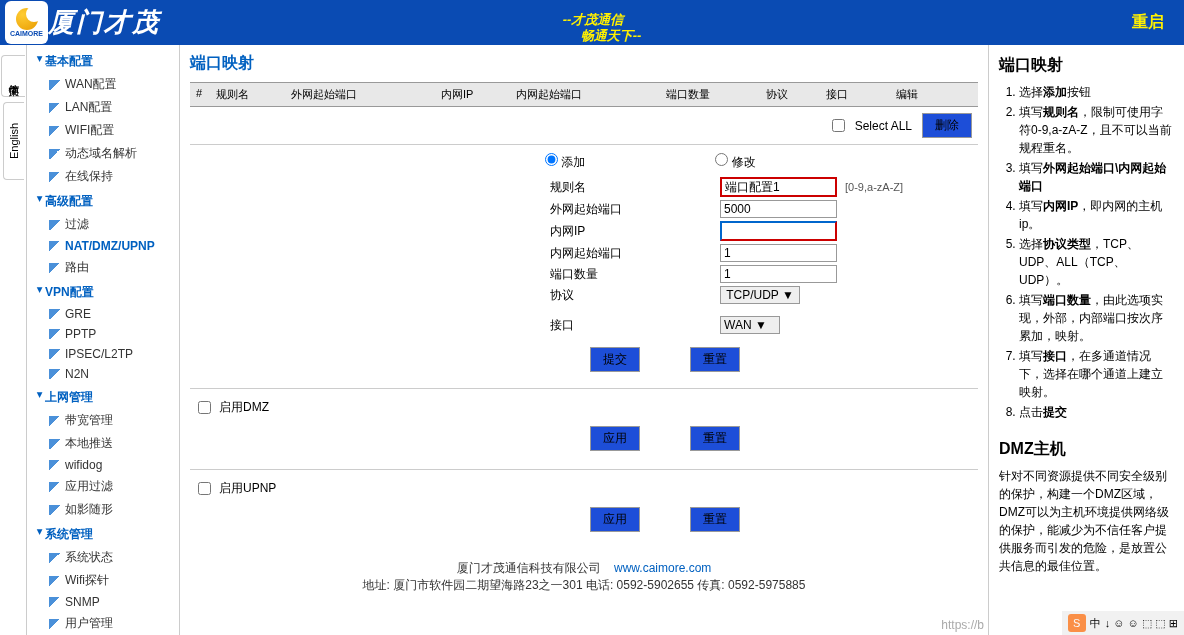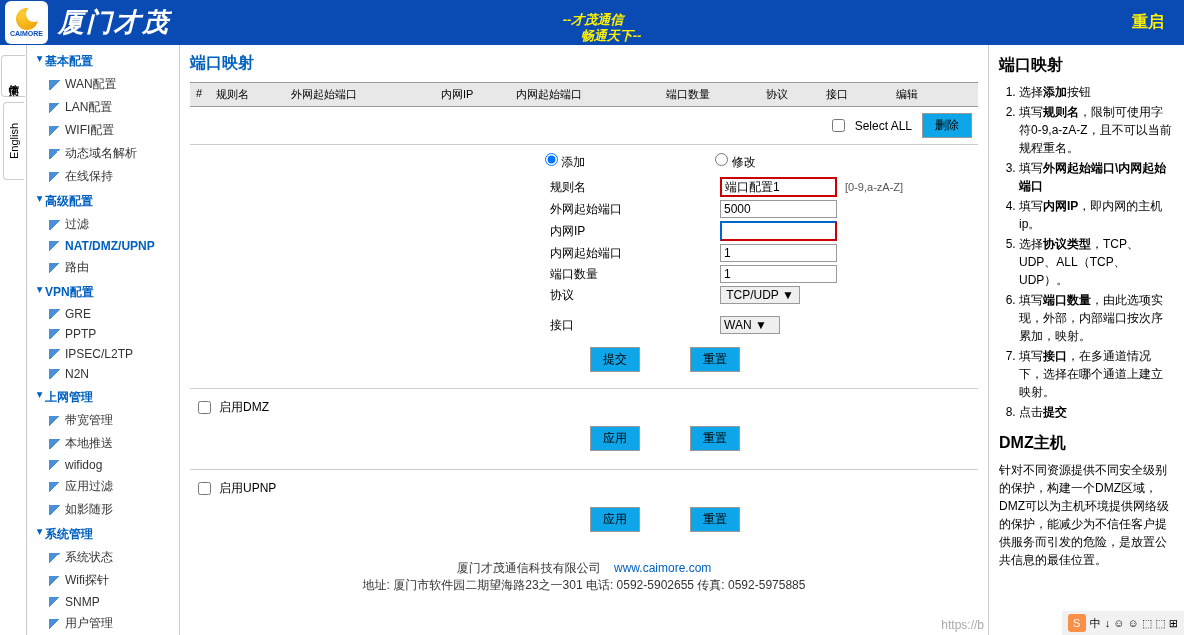--- a/index.html
+++ b/index.html
@@ -2,42 +2,42 @@
 <html><head>
 <meta charset="utf-8">
 <style>
 *{box-sizing:border-box;margin:0;padding:0}
 body{font-family:Arial,"Microsoft YaHei",sans-serif;font-size:12px;background:#fff;width:1184px;height:635px;overflow:hidden;position:relative}
 .header{height:45px;background:linear-gradient(#0a4bb3,#0a4bb3);display:flex;align-items:center;position:relative;color:#fff}
 .logo-box{width:43px;height:43px;background:#fff;border-radius:6px;margin-left:5px;display:flex;flex-direction:column;align-items:center;justify-content:center}
 .logo-moon{width:22px;height:22px;background:radial-gradient(circle at 30% 30%,#fc3,#e89b00);border-radius:50%;position:relative}
 .logo-moon:after{content:"";position:absolute;width:16px;height:16px;background:#fff;border-radius:50%;right:-4px;top:-2px}
 .logo-text{font-size:7px;color:#0a4bb3;font-weight:bold}
-.brand{font-size:26px;font-weight:bold;font-style:italic;margin-left:10px;letter-spacing:2px}
+.brand{font-size:26px;font-weight:bold;font-style:italic;margin-left:0;letter-spacing:2px}
 .slogan{position:absolute;left:46%;top:12px;color:#fff000;font-weight:bold;font-style:italic;font-size:13px;text-align:center;line-height:16px}
 .reboot{position:absolute;right:20px;color:#fff000;font-size:16px;font-weight:bold;cursor:pointer}
 .container{display:flex;height:590px}
 .lang-tabs{width:27px;border-right:1px solid #ccc;display:flex;flex-direction:column;align-items:center;padding-top:10px}
 .lang-tab{writing-mode:vertical-lr;padding:20px 4px;border:1px solid #ccc;border-right:none;margin-bottom:5px;background:#fff;cursor:pointer;font-size:11px;border-radius:4px 0 0 4px}
 .lang-tab.en{writing-mode:sideways-lr}
 .sidebar{width:153px;border-right:1px solid #ccc;overflow-y:auto;padding:5px 0}
 .nav-group{margin-bottom:2px}
 .nav-title{padding:3px 8px;color:#0060c0;font-weight:bold;cursor:pointer;display:flex;align-items:center}
 .nav-title:before{content:"▸";display:inline-block;width:10px;color:#0060c0;transform:rotate(90deg);font-size:10px}
 .nav-items{padding-left:18px}
 .nav-item{padding:3px 4px;cursor:pointer;display:flex;align-items:center;color:#333}
 .nav-item:before{content:"";display:inline-block;width:12px;height:10px;margin-right:4px;background:linear-gradient(135deg,#4a90d9 50%,transparent 50%)}
 .nav-item.active{color:#0060c0;font-weight:bold}
 .main{flex:1;padding:5px 10px;overflow-y:auto;position:relative}
 .page-title{color:#0060c0;font-size:16px;font-weight:bold;padding:3px 0}
 .thead{display:flex;background:#e8e8e8;border-top:1px solid #999;border-bottom:1px solid #999;margin-top:5px}
 .thead>div{padding:4px 6px;font-size:11px}
 .c1{width:20px}.c2{width:75px}.c3{width:150px}.c4{width:75px}.c5{width:150px}.c6{width:100px}.c7{width:60px}.c8{width:70px}.c9{width:50px}
 .row2{display:flex;justify-content:flex-end;align-items:center;padding:6px;gap:10px;border-bottom:1px solid #ccc}
-.btn{padding:3px 12px;background:#0ea5e9;border:1px solid #999;cursor:pointer;font-size:12px}
+.btn{padding:3px 12px;background:#1d4ed8;border:1px solid #999;cursor:pointer;font-size:12px}
 .form-area{padding:8px 0;border-bottom:1px solid #ccc}
 .radio-row{display:flex;padding-left:355px;gap:130px;margin-bottom:6px}
 .form-row{display:flex;align-items:center;margin-bottom:3px}
 .form-label{width:170px;text-align:left;padding-left:360px;box-sizing:content-box}
 .form-input{width:117px;padding:1px 3px;border:1px solid #999;font-size:12px}
 .form-input.red{border:2px solid #c00}
 .form-input.blue{border:2px solid #0060c0}
 .hint{margin-left:8px;font-size:11px;color:#555}
 .btn-row{padding:10px 0 8px 400px;display:flex;gap:50px}
 .section{padding:10px 0;border-bottom:1px solid #ccc}
@@ -216,21 +216,21 @@
     <ol id="help-steps">
         <li>选择<b>添加</b>按钮</li>
         <li>填写<b>规则名</b>，限制可使用字符0-9,a-zA-Z，且不可以当前规程重名。</li>
         <li>填写<b>外网起始端口\内网起始端口</b></li>
         <li>填写<b>内网IP</b>，即内网的主机ip。</li>
         <li>选择<b>协议类型</b>，TCP、UDP、ALL（TCP、UDP）。</li>
         <li>填写<b>端口数量</b>，由此选项实现，外部，内部端口按次序累加，映射。</li>
         <li>填写<b>接口</b>，在多通道情况下，选择在哪个通道上建立映射。</li>
         <li>点击<b>提交</b></li>
       </ol>
-    <h3 style="margin-top:10px">DMZ主机</h3>
+    <h3 style="margin-top:16px">DMZ主机</h3>
     <p>针对不同资源提供不同安全级别的保护，构建一个DMZ区域，DMZ可以为主机环境提供网络级的保护，能减少为不信任客户提供服务而引发的危险，是放置公共信息的最佳位置。</p>
   </div>
 </div>
 
 <div class="url-hint">https://b</div>
 <div class="bottom-tray">
   <span class="tray-icon" style="background:#f60;color:#fff">S</span>
   <span>中</span>
   <span>↓ ☺ ☺ ⬚ ⬚ ⊞</span>
 </div>

